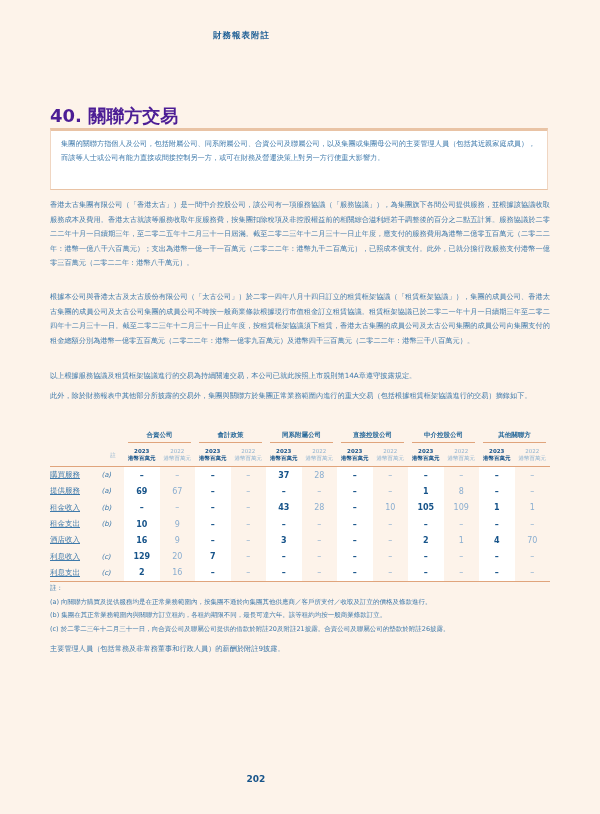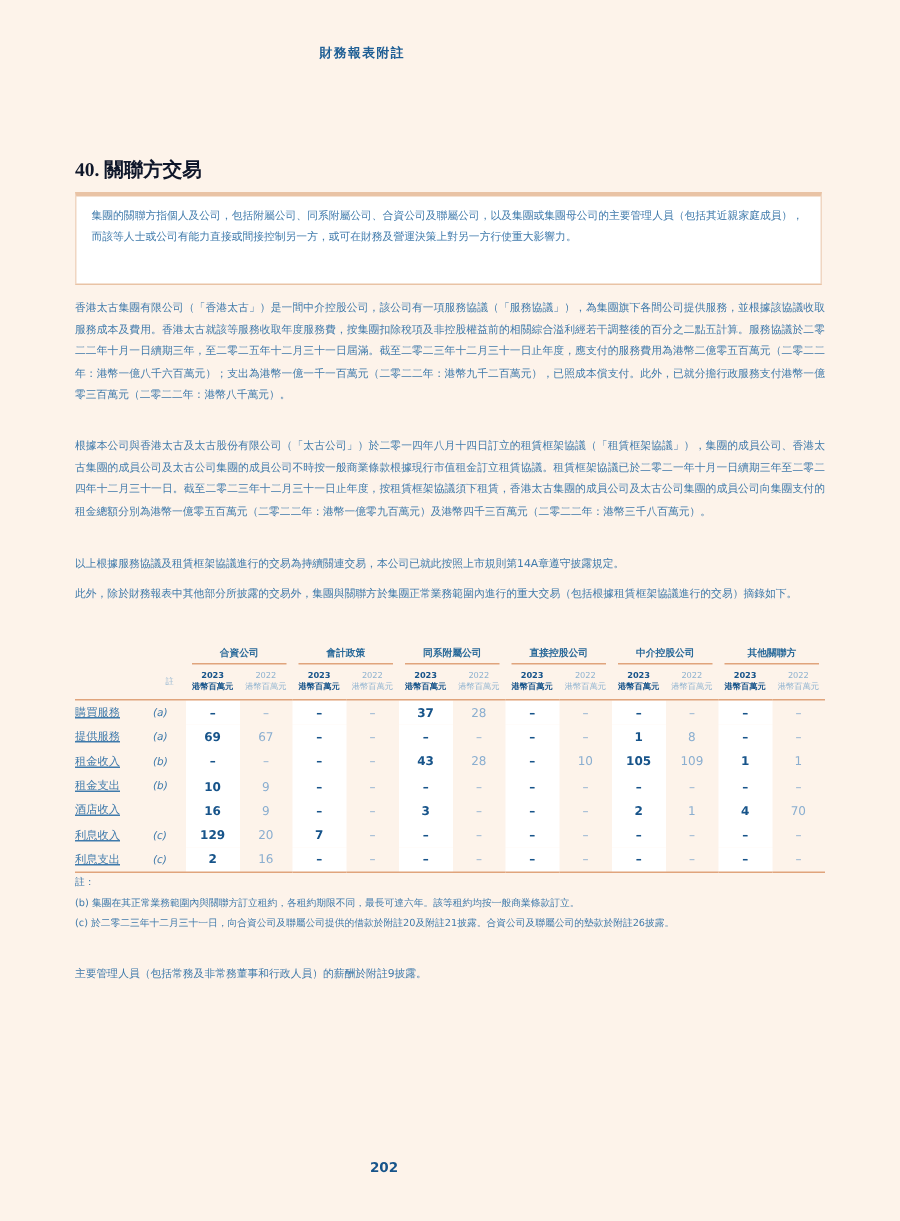--- a/index.html
+++ b/index.html
@@ -1,21 +1,21 @@
 <!DOCTYPE html>
 <html><head>
 <meta charset="utf-8">
 <style>
   html, body { margin:0; padding:0; }
   body {
     width:600px; height:814px; background:#fdf3ea; position:relative; overflow:hidden;
     font-family: "DejaVu Sans", "Liberation Sans", sans-serif; color:#2a6a9a;
   }
   .running-head { position:absolute; top:30px; left:0; width:483px; text-align:center; font-size:8.5px; font-weight:bold; color:#1f5f95; letter-spacing:1px; }
-  .section-title { position:absolute; top:104px; left:50px; font-size:13px; font-weight:bold; color:#0f172a;font-family:Liberation Serif, serif; }
+  .section-title { position:absolute; top:104px; left:50px; font-size:18px; font-weight:bold; color:#4c1d95; }
   .policy-box { position:absolute; top:128px; left:50px; width:498px; height:62px; background:#fff; border-top:3px solid #e9c3a5; border-bottom:1.5px solid #e9c3a5; border-left:1px solid #f0d6c2; border-right:1px solid #f0d6c2; box-sizing:border-box; padding:6px 10px; }
   .policy-title { font-size:7.5px; font-weight:bold; color:#17548a; margin-bottom:6px; }
   .policy-text { font-size:7.2px; line-height:14px; color:#3f7aab; }
   .para { position:absolute; left:50px; width:500px; font-size:7.2px; line-height:14.5px; color:#3f7aab; text-align:justify; }
   .table-wrap { position:absolute; top:430px; left:50px; width:500px; }
   table { border-collapse:collapse; width:500px; table-layout:fixed; }
   th, td { padding:0; text-align:center; }
   .grp th.g { font-size:6.5px; font-weight:bold; color:#2a6a9a; height:14px; }
   .grp th.g span { display:block; border-bottom:1.5px solid #e0a47c; margin:0 4px; padding-bottom:2px; }
   .yr th { font-size:5.5px; line-height:7px; height:22px; vertical-align:middle; color:#8fb3d0; font-weight:normal; }
@@ -252,18 +252,19 @@
           <td class="v22">–</td>
           <td class="v23">–</td>
           <td class="v22">–</td>
         </tr>
       </tbody>
   </table>
 </div>
 
 <div class="notes">
   <div>註：</div>
+  <div>(a) 向關聯方購買及提供服務均是在正常業務範圍內，按集團不遜於向集團其他供應商／客戶所支付／收取及訂立的價格及條款進行。</div>
   <div>(b) 集團在其正常業務範圍內與關聯方訂立租約，各租約期限不同，最長可達六年。該等租約均按一般商業條款訂立。</div>
   <div>(c) 於二零二三年十二月三十一日，向合資公司及聯屬公司提供的借款於附註20及附註21披露。合資公司及聯屬公司的墊款於附註26披露。</div>
 </div>
 
 <div class="km">主要管理人員（包括常務及非常務董事和行政人員）的薪酬於附註9披露。</div>
 <div class="page-num">202</div>
 
 </body></html>

